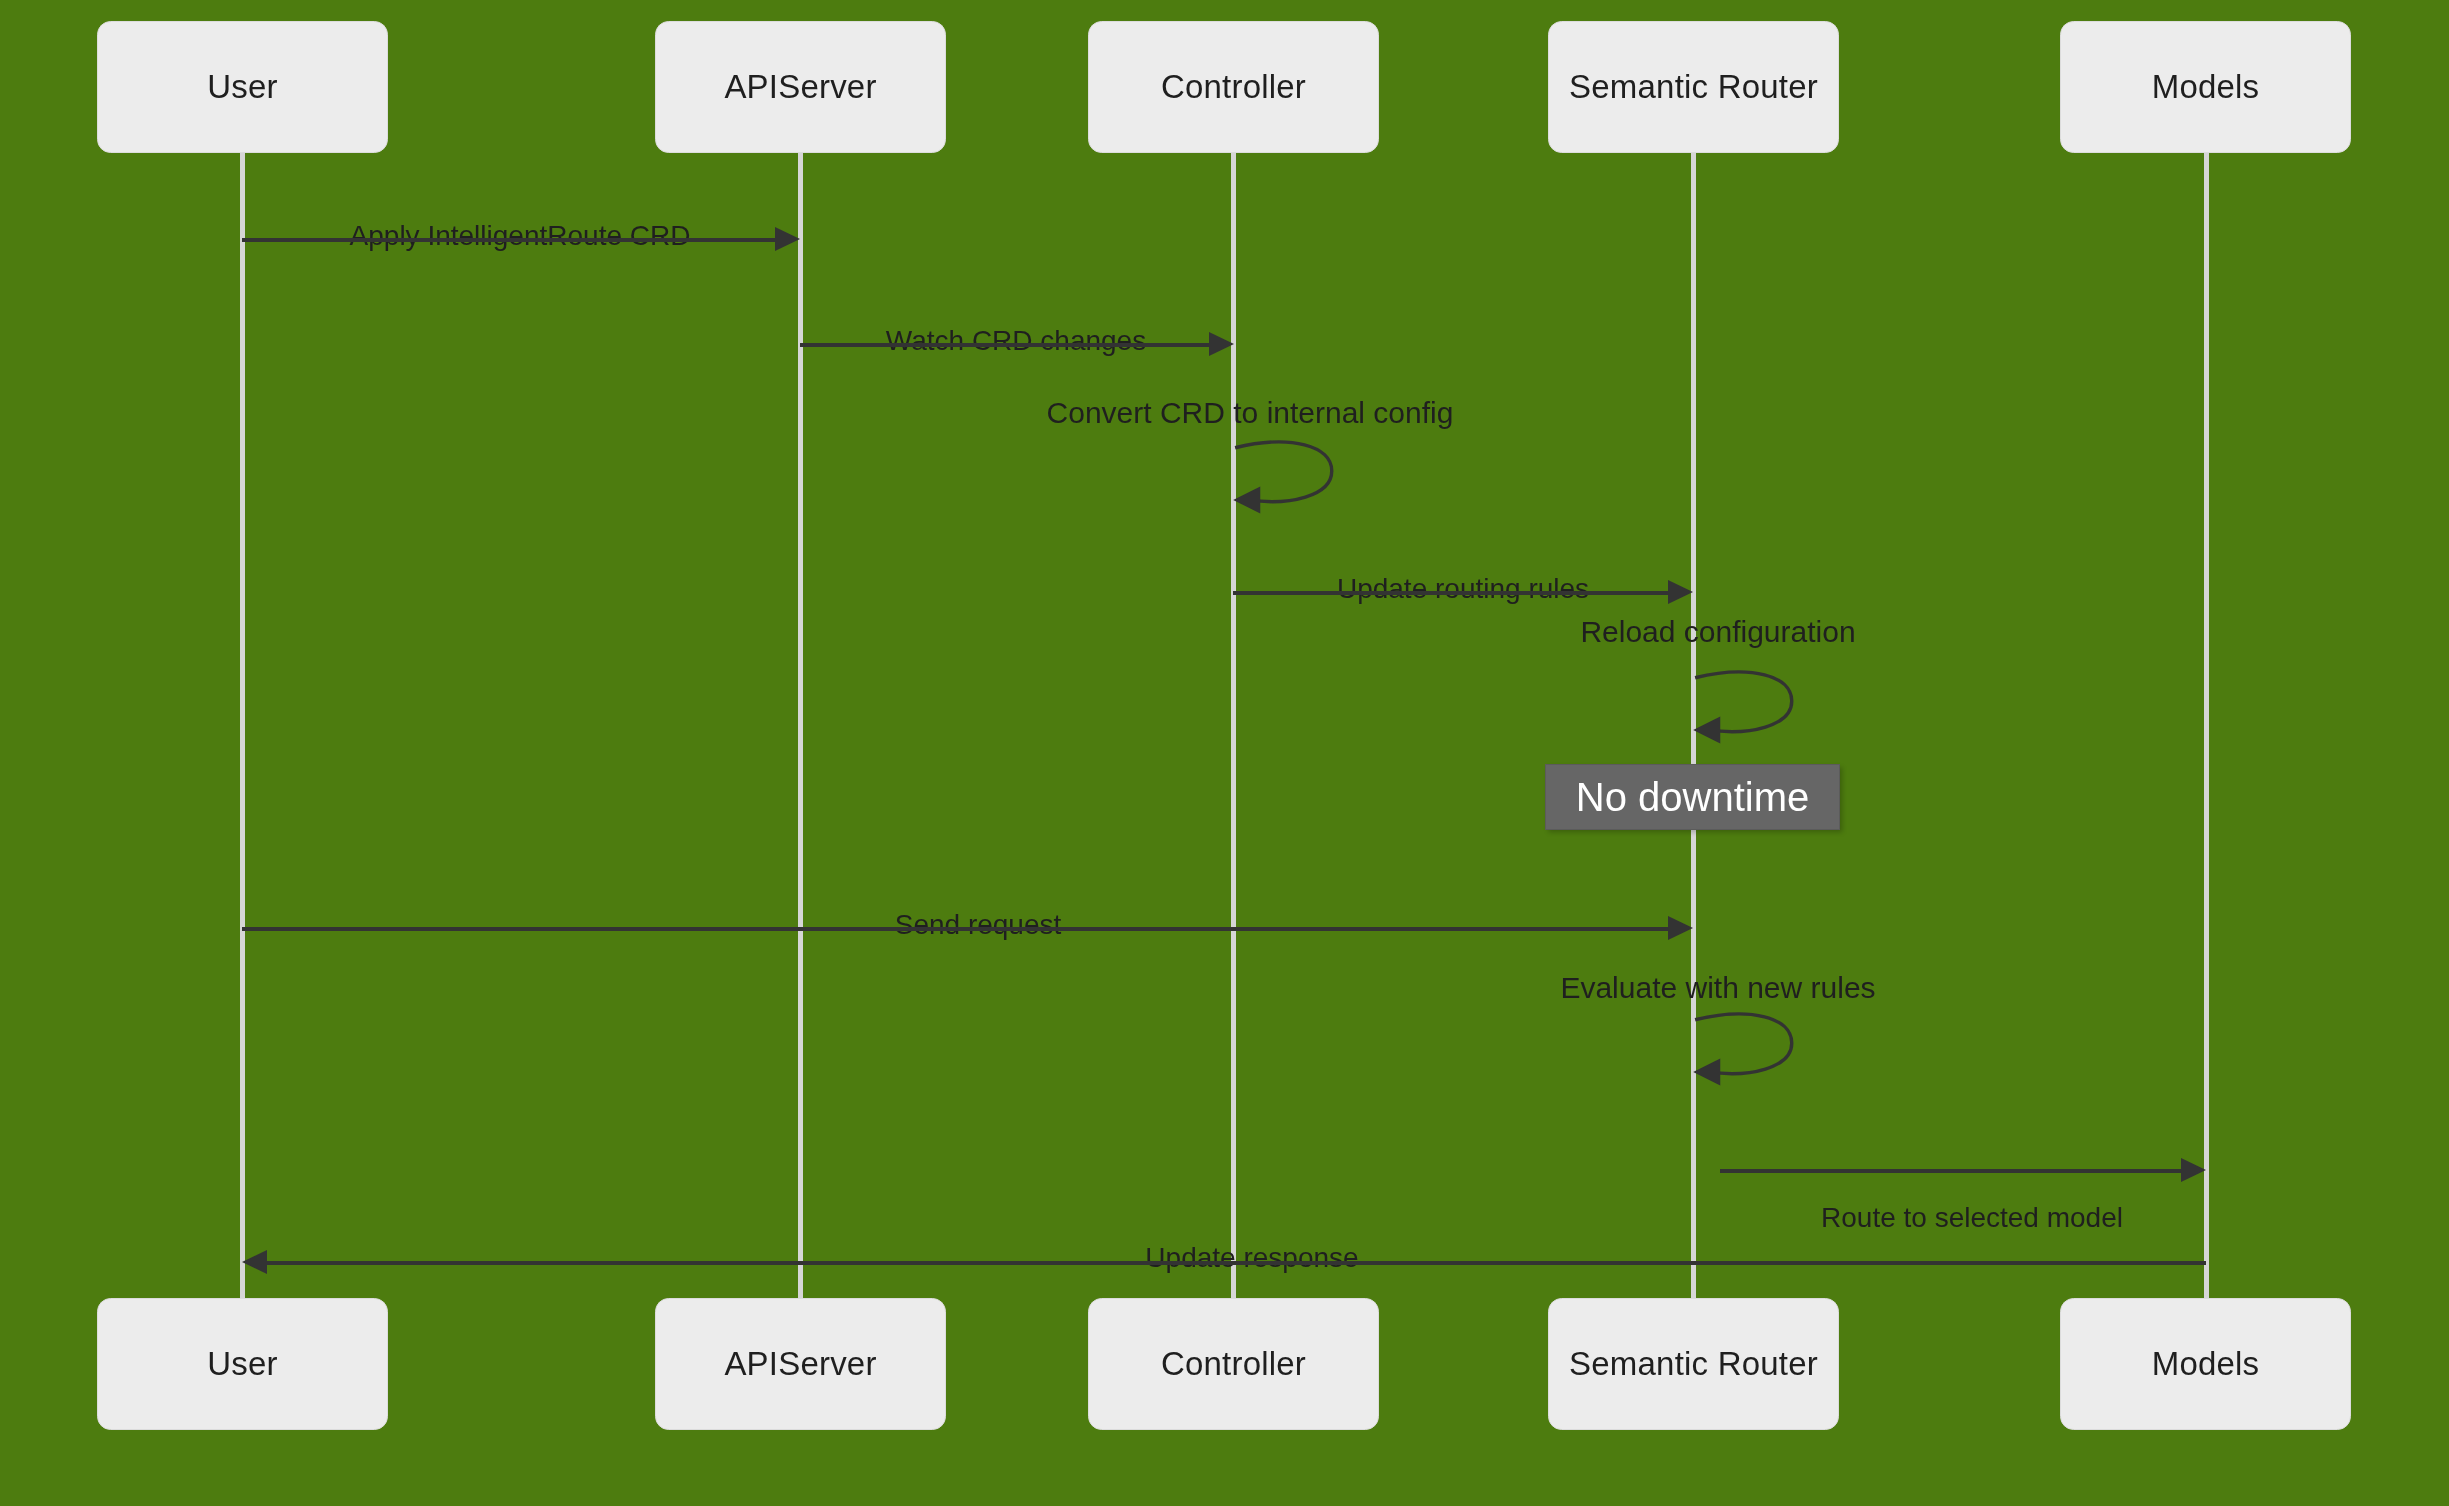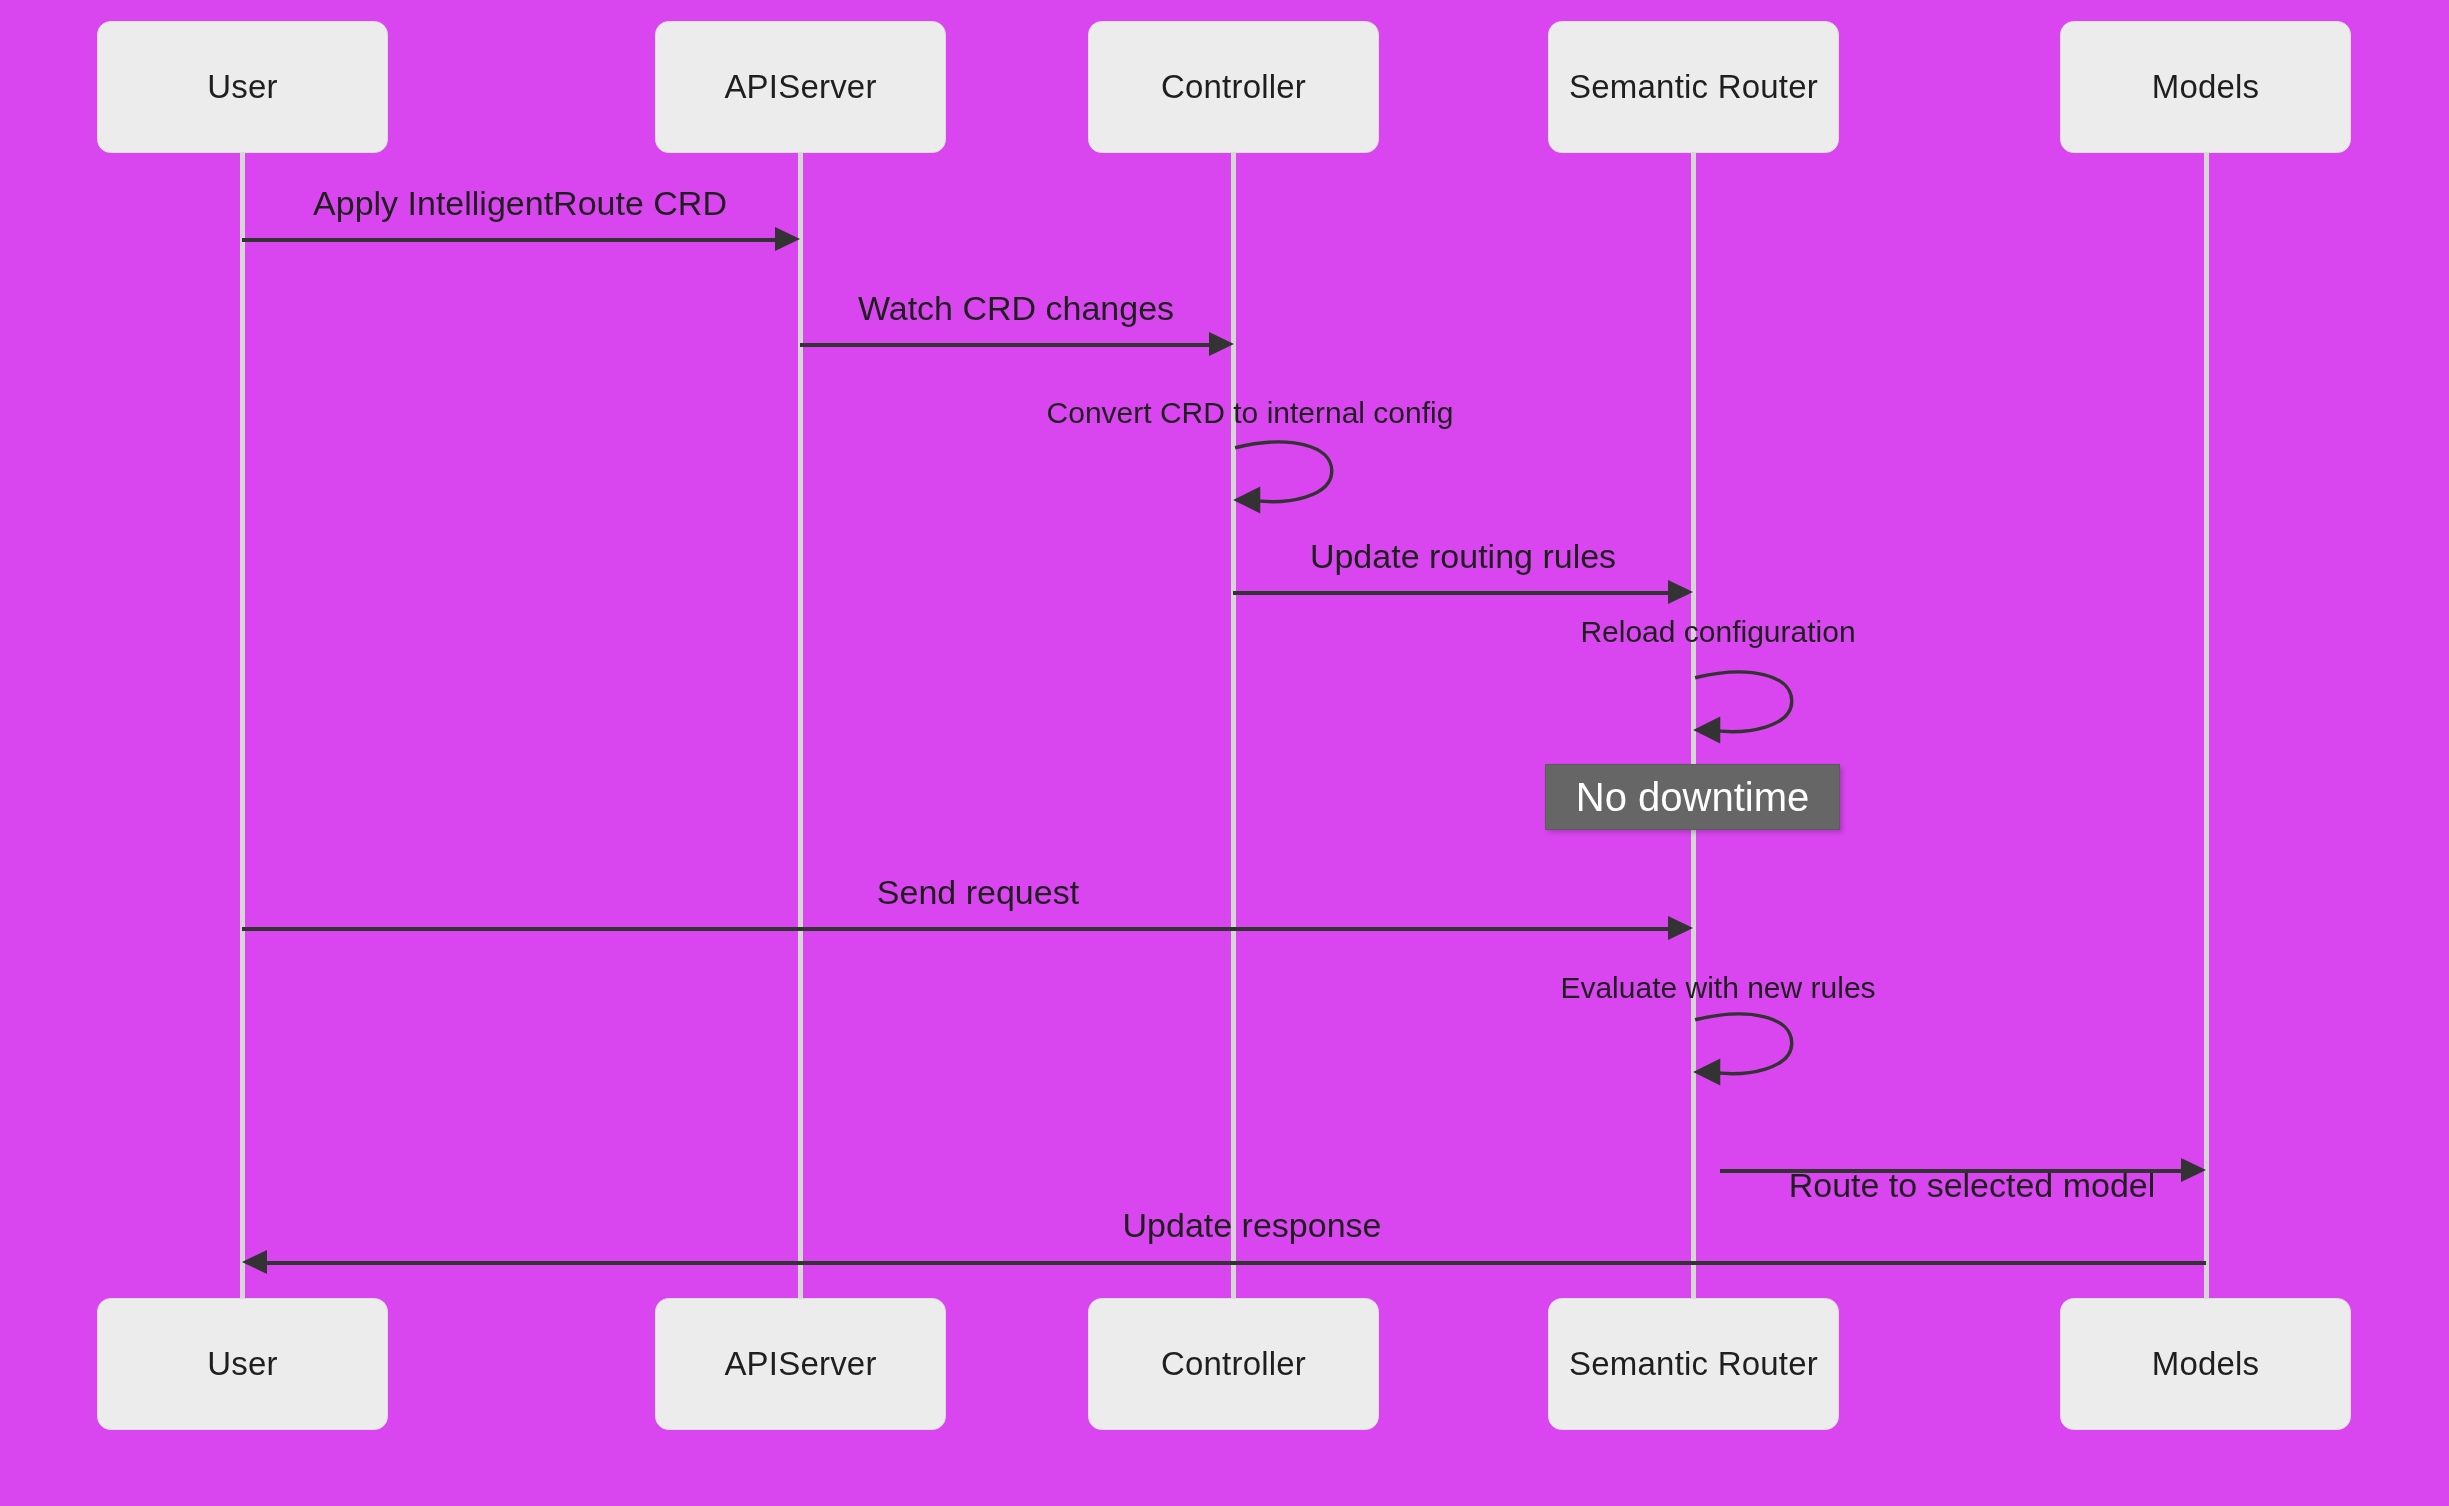--- a/index.html
+++ b/index.html
@@ -4,21 +4,21 @@
 <style>
   html,body{margin:0;padding:0;background:#ffffff;}
   body{
     font-family:"Liberation Sans", sans-serif;
     -webkit-font-smoothing:antialiased;
   }
   #canvas{
     position:relative;
     width:2449px;
     height:1506px;
-    background:#d946ef;
+    background:#4d7c0f;
     overflow:hidden;
   }
   
   .actor-box{
     position:absolute;
     box-sizing:border-box;
     background:#ececec;
     border:1px solid #dcdcdc;
     border-radius:13.6px;
     display:flex;
@@ -57,23 +57,24 @@
     top:-10.7px;
     left:0;
     width:0;height:0;
     border-top:12.6px solid transparent;
     border-bottom:12.6px solid transparent;
     border-right:25px solid #333333;
   }
   .msg-label{
     position:absolute;
     color:#1f1f1f;
-    font-size:34px;
+    font-size:28px;
     white-space:nowrap;
     transform:translateX(-50%);
+    margin-top:36px;
   }
   .loop-label{
     position:absolute;
     color:#1f1f1f;
     font-size:30px;
     white-space:nowrap;
     transform:translateX(-50%);
   }
   
   .selfloop{position:absolute;}

